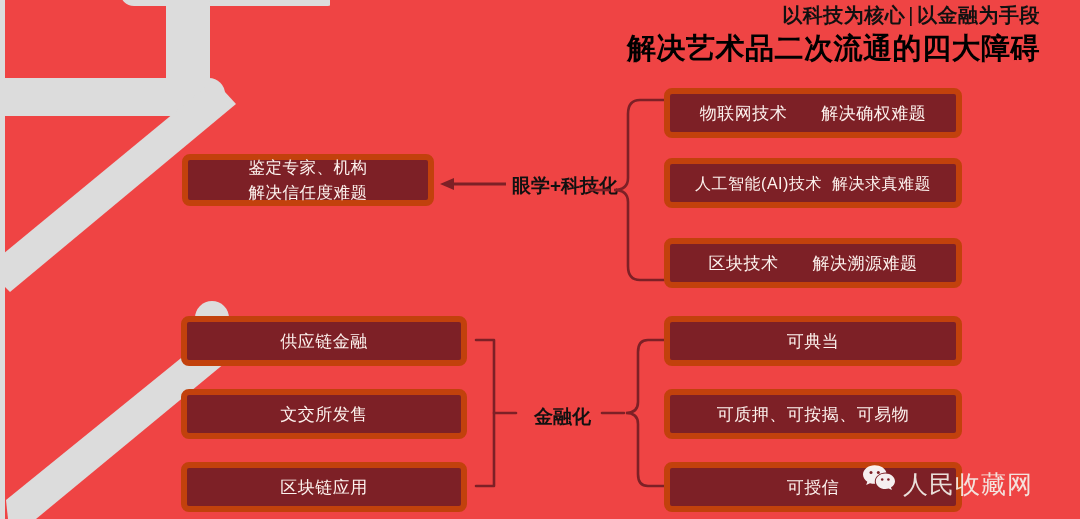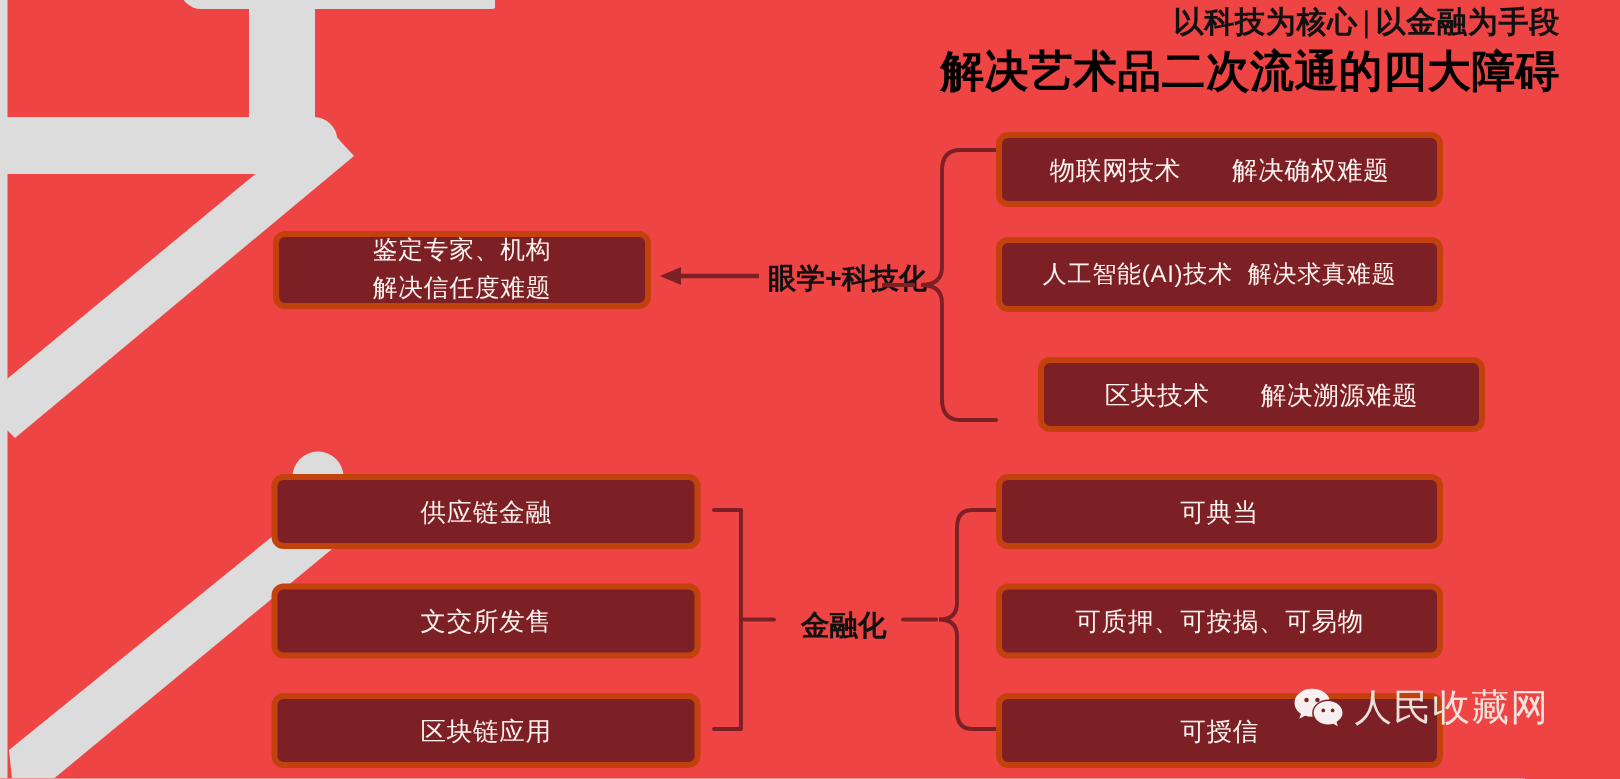--- a/index.html
+++ b/index.html
@@ -25,21 +25,21 @@
   .subtitle .bar{font-weight:400;color:#111;padding:0 3px;}
   .title{
     font-size:29px;font-weight:bold;color:#000;letter-spacing:.5px;
     line-height:38px;white-space:nowrap;margin-top:1px;
   }
 
   
   .box{
     position:absolute;
     background:#7d2026;
-    border:4px solid #c2410c;
+    border:6px solid #c2410c;
     border-radius:8px;
     color:#fdf2ee;
     display:flex;align-items:center;justify-content:center;
     text-align:center;
     font-size:17px;
     line-height:23px;
     box-sizing:border-box;
     letter-spacing:.5px;
   }
   .box.two-line{line-height:25px;font-size:16.5px;}
@@ -103,21 +103,21 @@
   </svg>
 
   <div class="box" style="left:664px;top:88px;width:298px;height:50px;">
     <span><span class="seg">物联网技术</span><span class="gap"></span><span class="seg">解决确权难题</span></span>
   </div>
 
   <div class="box" style="left:664px;top:158px;width:298px;height:50px;font-size:16px;">
     <span><span class="seg">人工智能(AI)技术</span><span class="gap" style="width:10px;"></span><span class="seg">解决求真难题</span></span>
   </div>
 
-  <div class="box" style="left:664px;top:238px;width:298px;height:50px;margin-left:28px;">
+  <div class="box" style="left:664px;top:238px;width:298px;height:50px;">
     <span><span class="seg">区块技术</span><span class="gap"></span><span class="seg">解决溯源难题</span></span>
   </div>
 
   <div class="box" style="left:181px;top:316px;width:286px;height:50px;text-align:center;">
     <span>供应链金融</span>
   </div>
   <div class="box" style="left:181px;top:389px;width:286px;height:50px;">
     <span>文交所发售</span>
   </div>
   <div class="box" style="left:181px;top:462px;width:286px;height:50px;">
@@ -152,16 +152,16 @@
         <path d="M12.6 1.2C6.2 1.2 1 5.4 1 10.6c0 2.9 1.7 5.5 4.3 7.2l-1.1 3.3 3.8-1.9c1.4.4 2.9.6 4.6.6h.6c-.3-.8-.4-1.6-.4-2.4 0-5 4.9-9 10.9-9h.7C23.4 4.4 18.6 1.2 12.6 1.2z"></path>
         <path d="M33 17.2c0-4.3-4.3-7.8-9.6-7.8s-9.6 3.5-9.6 7.8 4.3 7.8 9.6 7.8c1.2 0 2.3-.2 3.4-.5l3.1 1.6-.9-2.8c2.4-1.4 4-3.7 4-6.1z"></path>
       </g>
       <g fill="#7d2026">
         <circle cx="9" cy="8.6" r="1.5"></circle>
         <circle cx="16.3" cy="8.6" r="1.5"></circle>
         <circle cx="20.2" cy="15.6" r="1.25"></circle>
         <circle cx="26.4" cy="15.6" r="1.25"></circle>
       </g>
     </svg>
-    <span style="font-size:25px;color:#f4f0ea;opacity:.92;letter-spacing:1px;line-height:29px;white-space:nowrap;">人民收藏网</span>
+    <span style="font-size:25px;color:#f4f0ea;opacity:.92;letter-spacing:1px;line-height:29px;white-space:nowrap;margin-top:12px;">人民收藏网</span>
   </div>
 
 </div>
 
 </body></html>

